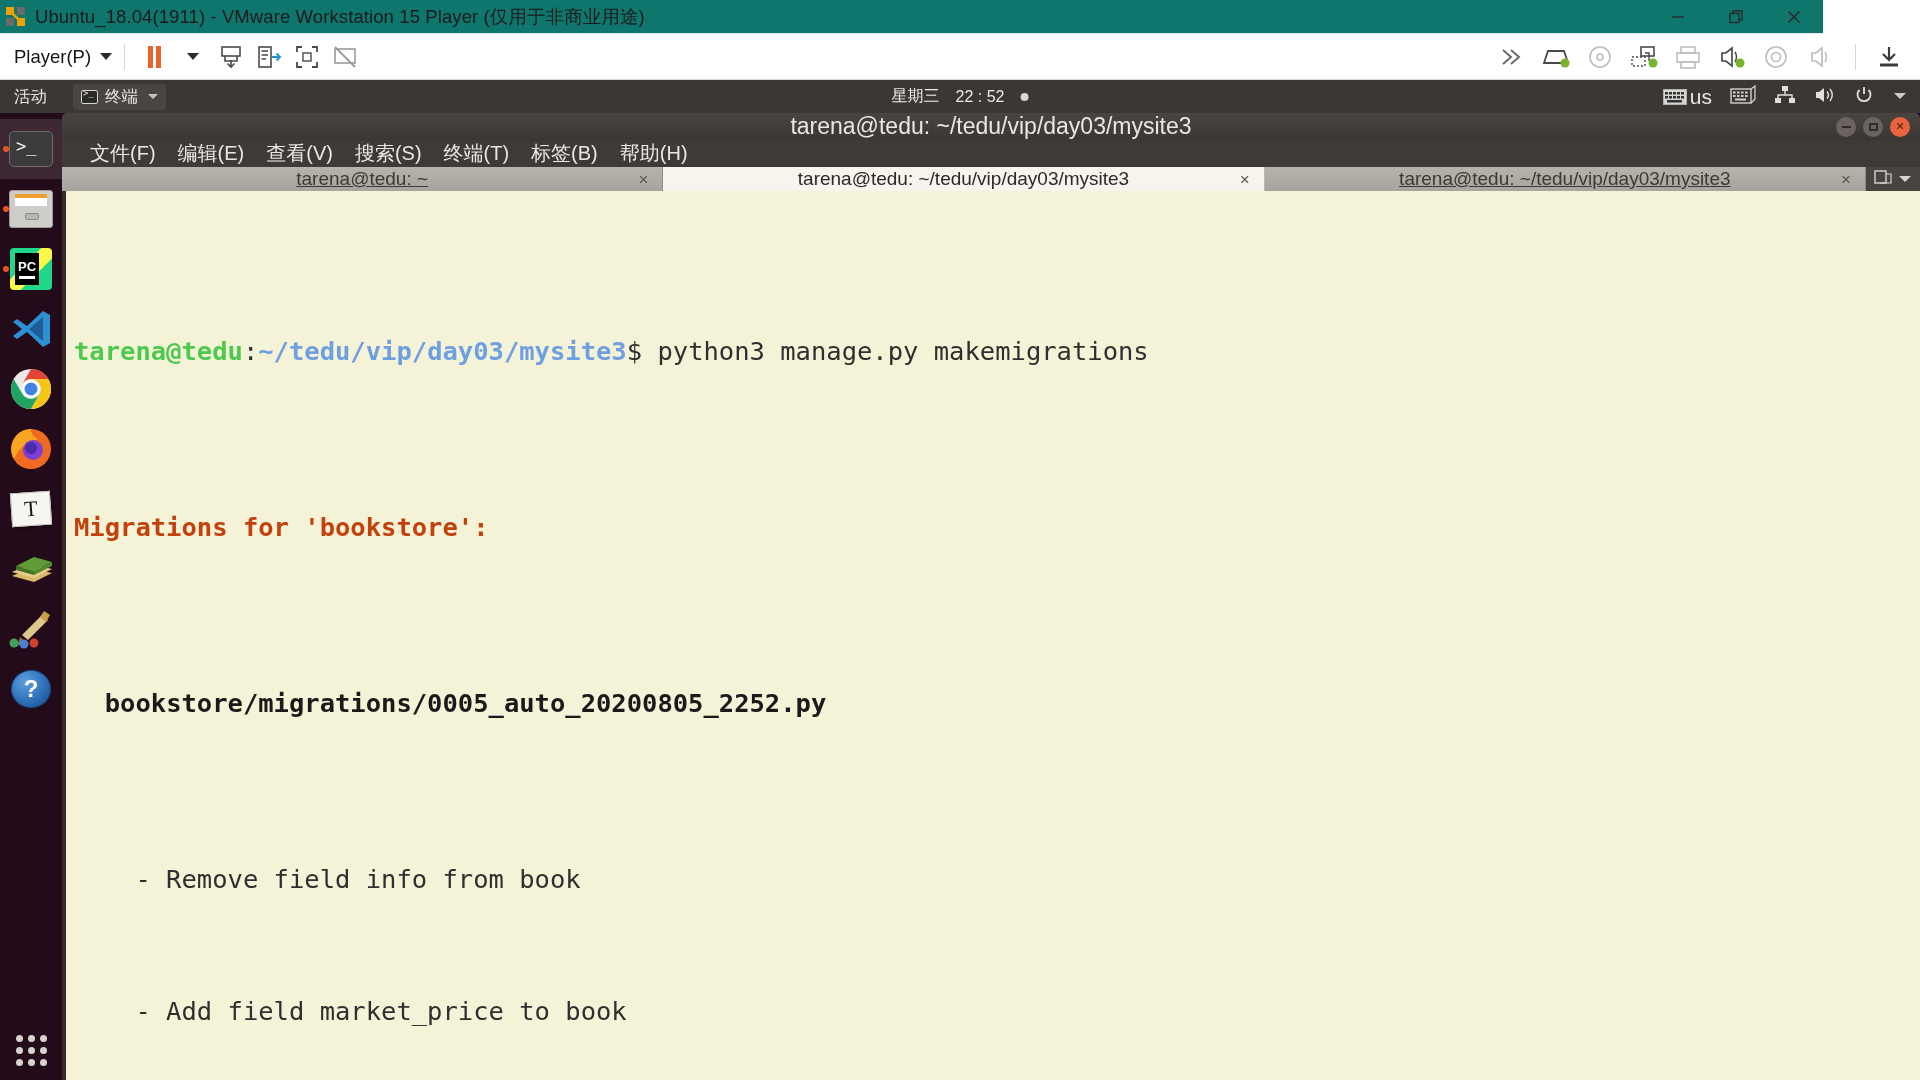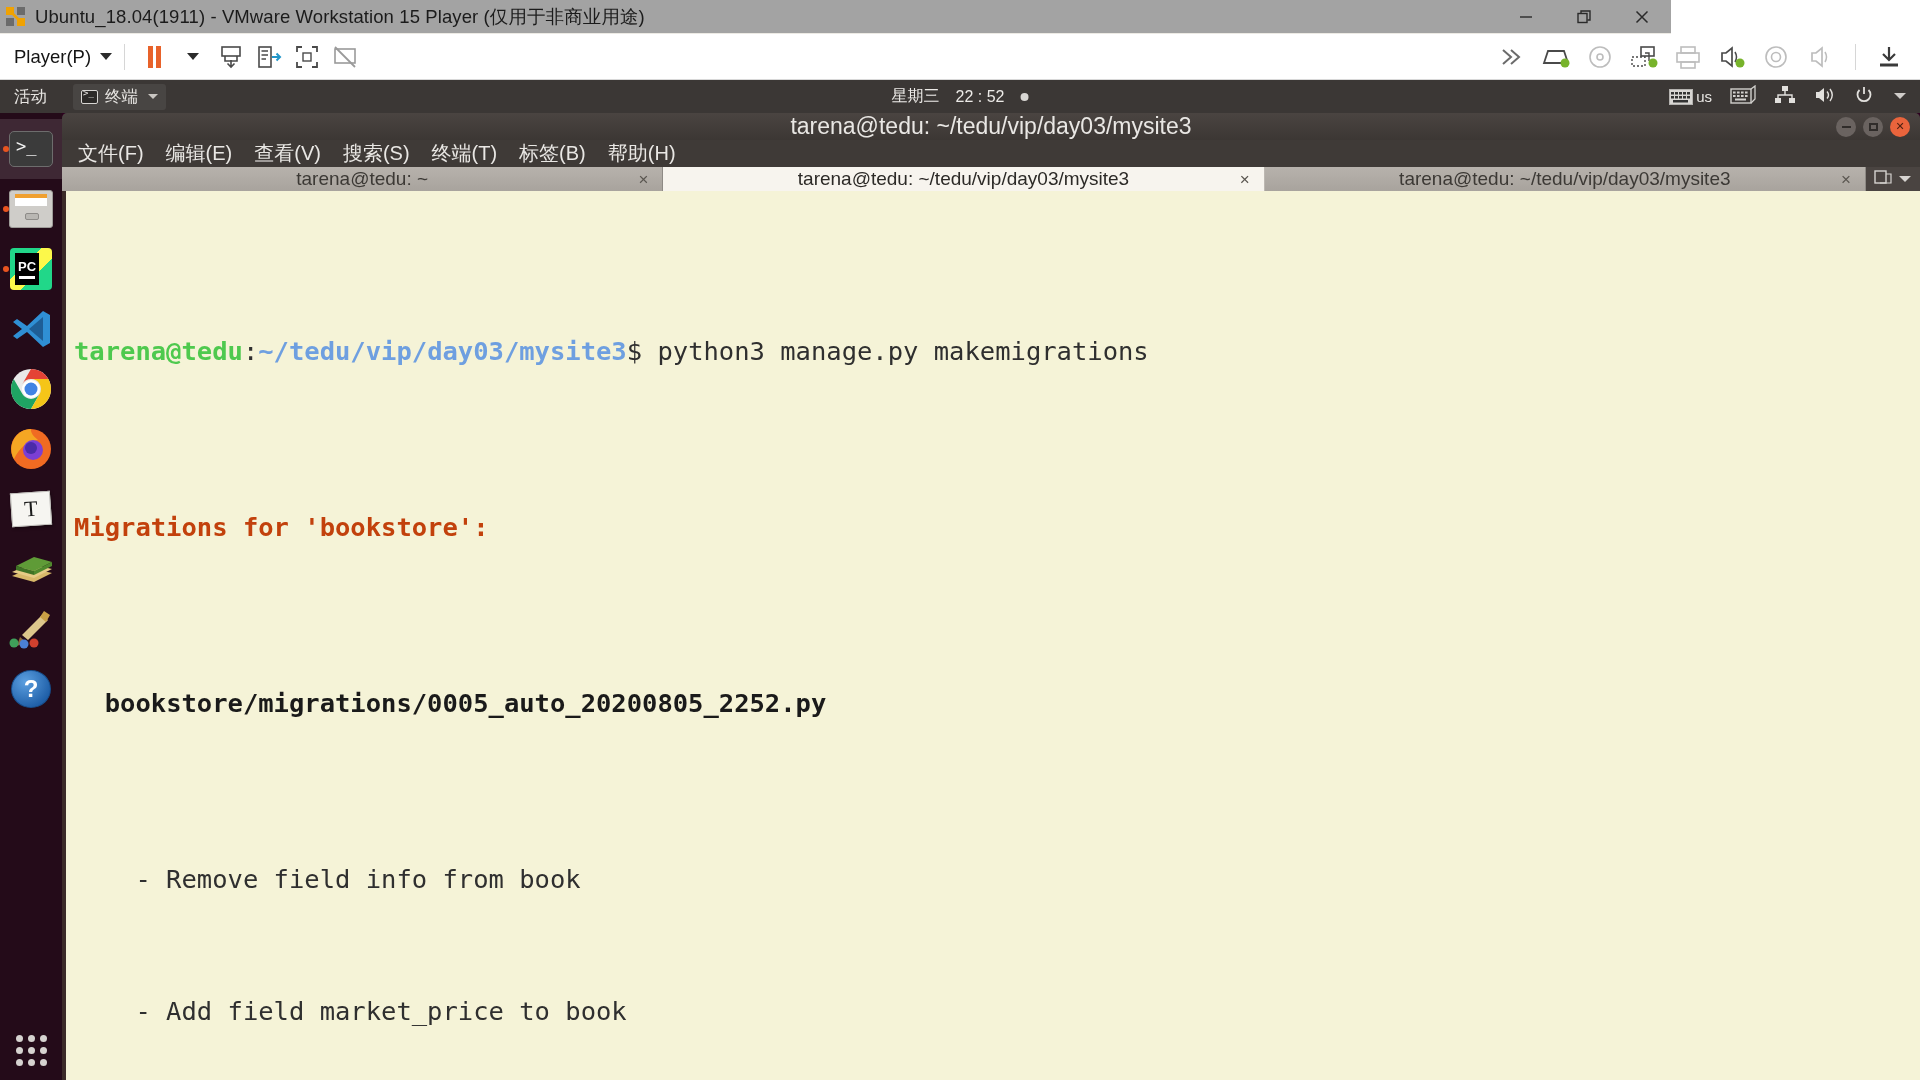--- a/index.html
+++ b/index.html
@@ -6,22 +6,22 @@
   html, body {
     width: 1920px; height: 1080px;
     overflow: hidden;
     font-family: "Liberation Sans", sans-serif;
     background: #ffffff;
   }
   #root { position: relative; width: 1920px; height: 1080px; }
 
   
   .vm-titlebar {
-    position: absolute; left: 0; top: 0; width: 1671px; height: 34px;
-    background: #a3a3a3;
+    position: absolute; left: 0; top: 0; width: 1823px; height: 34px;
+    background: #0f766e;
     display: flex; align-items: center;
     border-bottom: 1px solid #eceae4;
   }
   .vm-logo {
     width: 22px; height: 22px; margin-left: 5px; margin-right: 8px;
     flex: none; position: relative;
   }
   .vm-title-text {
     font-size: 18.5px; color: #1b1b1b; letter-spacing: 0.1px;
     white-space: nowrap;
@@ -102,21 +102,21 @@
   }
   .u-clock .dot {
     width: 8px; height: 8px; border-radius: 50%; background: #d8d6d3;
     display: inline-block;
   }
   .u-tray {
     position: absolute; right: 12px; top: 0; height: 33px;
     display: flex; align-items: center; gap: 18px;
   }
   .u-kb-badge {
-    display: flex; align-items: center; gap: 3px; font-size: 15px; color: #e8e6e3;
+    display: flex; align-items: center; gap: 3px; font-size: 21px; color: #e8e6e3;
   }
 
   
   .dock {
     position: absolute; left: 0; top: 33px; width: 62px; height: 967px;
     background: rgba(35,12,25,0.88);
     padding-top: 6px;
   }
   .dock-item {
     width: 62px; height: 60px; display: flex; align-items: center; justify-content: center;
@@ -210,37 +210,38 @@
     width: 20px; height: 20px; border-radius: 50%; background: #6a6360;
     display: flex; align-items: center; justify-content: center;
     color: #2a2624; font-size: 11px; line-height: 1;
   }
   .wc-circ.close { background: #e9643c; color: #4a1f10; }
   .wc-circ .bar { width: 9px; height: 2px; background: #302c2a; display: block; }
   .wc-circ .sq { width: 9px; height: 8px; border: 2px solid #302c2a; display: block; }
 
   .term-menubar {
     height: 42px; background: #3f3a37; display: flex; align-items: center;
-    padding-left: 16px; gap: 22px;
+    padding-left: 28px; gap: 22px;
   }
   .term-menubar .mi { color: #e9e7e4; font-size: 20px; white-space: nowrap; }
 
   .term-tabbar {
     height: 42px; background: #cfcac3; display: flex; align-items: stretch;
     position: relative;
   }
   .tab {
     flex: 1 1 0; min-width: 0;
     display: flex; align-items: center; justify-content: center;
     position: relative; font-size: 19px; white-space: nowrap; overflow: hidden;
   }
   .tab.inactive {
     background: linear-gradient(#b7b2ac, #a8a39d);
     color: #3c3935;
     border-right: 1px solid #8e8a85;
+    text-decoration: underline;
   }
   .tab.active {
     background: #f7f4ee; color: #2c2a27;
     border-right: 1px solid #bdb8b2;
   }
   .tab .tab-close {
     position: absolute; right: 14px; top: 50%; transform: translateY(-50%);
     font-size: 17px; color: #5a5650; line-height: 1;
   }
   .tabbar-right {

